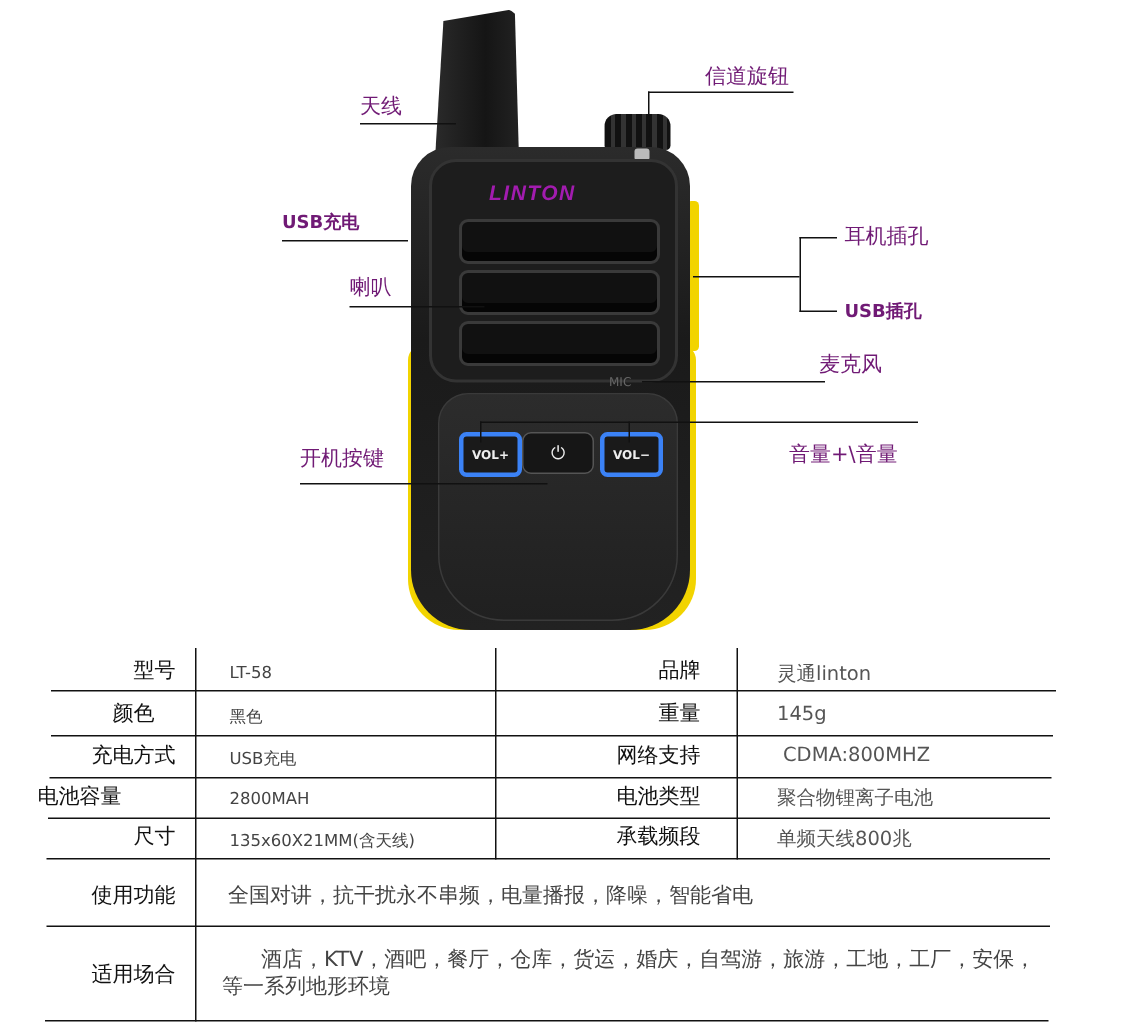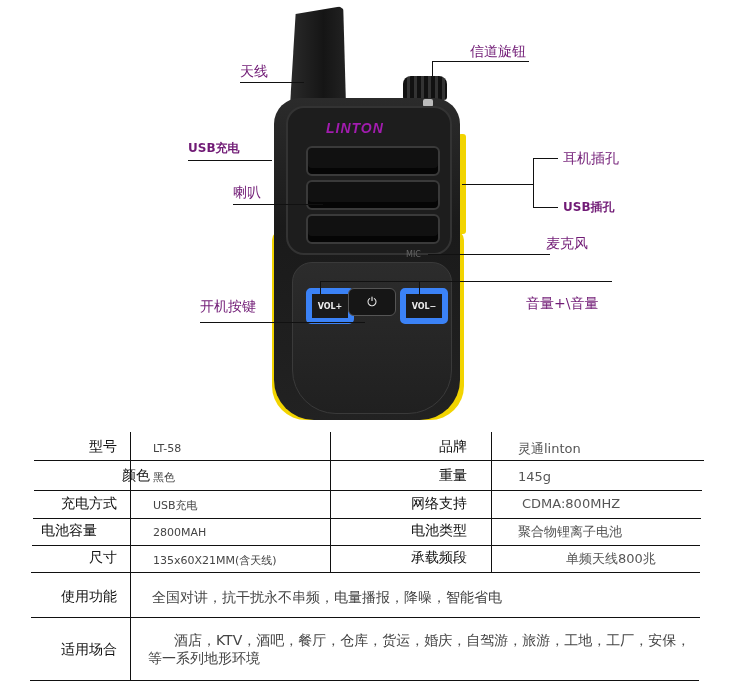--- a/index.html
+++ b/index.html
@@ -29,21 +29,21 @@
   .face { position:absolute; left:18px; top:106px; width:162px; height:145px;
           background:#1d1d1d; border-radius:18px; border:2px solid #333; }
   .logo { position:absolute; left:58px; top:120px; width:90px; font-style:italic; font-weight:bold;
           font-size:14px; color:#a21caf; letter-spacing:1px; font-family:Liberation Sans, sans-serif; }
   .grille { position:absolute; left:38px; width:130px; height:26px; background:#111;
             border:2px solid #3a3a3a; border-radius:6px; box-shadow: inset 0 -6px 0 #050505; }
   .mic { position:absolute; left:138px; top:250px; font-size:8px; color:#666; }
   .lower { position:absolute; left:24px; top:262px; width:158px; height:150px;
            background:linear-gradient(180deg,#2c2c2c,#202020); border-radius:20px 20px 44px 44px;
            border:1px solid #3a3a3a; }
-  .btn { position:absolute; top:288px; height:24px; background:#1a1a1a; border:6px solid #3b82f6;
+  .btn { position:absolute; top:288px; height:24px; background:#1a1a1a; border:3px solid #3b82f6;
          color:#eee; font-size:8px; font-weight:bold; display:flex; align-items:center; justify-content:center;
          border-radius:5px; }
   .pwr { position:absolute; left:80px; top:288px; width:46px; height:26px; background:#161616;
          border:1px solid #555; border-radius:6px; color:#eee; font-size:12px;
          display:flex; align-items:center; justify-content:center; }
 
   
   .tcell { position:absolute; font-size:14px; color:#111; white-space:nowrap; }
   .tval { position:absolute; font-size:11px; color:#444; white-space:nowrap; }
   .tval2 { position:absolute; font-size:13px; color:#555; white-space:nowrap; }
@@ -114,46 +114,46 @@
   <div class="hline" style="left:31px;top:617px;width:669px;"></div>
   <div class="hline" style="left:30px;top:680px;width:669px;"></div>
 
   <div class="vline" style="left:130px;top:432px;height:249px;"></div>
   <div class="vline" style="left:330px;top:432px;height:141px;"></div>
   <div class="vline" style="left:491px;top:432px;height:141px;"></div>
 
   <div class="tcell" style="right:633px;top:438px;">型号</div>
   <div class="tval" style="left:153px;top:442px;">LT-58</div>
 
-  <div class="tcell" style="right:600px;top:467px;margin-left:40px;">颜色</div>
+  <div class="tcell" style="right:647px;top:467px;margin-left:40px;">颜色</div>
   <div class="tval" style="left:153px;top:470px;">黑色</div>
 
   <div class="tcell" style="right:633px;top:495px;">充电方式</div>
   <div class="tval" style="left:153px;top:498px;">USB充电</div>
 
-  <div class="tcell" style="right:653px;top:522px;">电池容量</div>
+  <div class="tcell" style="right:669px;top:522px;">电池容量</div>
   <div class="tval" style="left:153px;top:526px;">2800MAH</div>
 
   <div class="tcell" style="right:633px;top:549px;">尺寸</div>
   <div class="tval" style="left:153px;top:553px;">135x60X21MM(含天线)</div>
 
   <div class="tcell" style="right:283px;top:438px;text-align:right;">品牌</div>
   <div class="tval2" style="left:518px;top:440px;">灵通linton</div>
 
   <div class="tcell" style="right:283px;top:467px;">重量</div>
   <div class="tval2" style="left:518px;top:469px;">145g</div>
 
   <div class="tcell" style="right:283px;top:495px;">网络支持</div>
   <div class="tval2" style="left:522px;top:496px;">CDMA:800MHZ</div>
 
   <div class="tcell" style="right:283px;top:522px;">电池类型</div>
   <div class="tval2" style="left:518px;top:523px;">聚合物锂离子电池</div>
 
   <div class="tcell" style="right:283px;top:549px;">承载频段</div>
-  <div class="tval2" style="left:518px;top:550px;margin-left:48px;">单频天线800兆</div>
+  <div class="tval2" style="left:518px;top:550px;">单频天线800兆</div>
 
   <div class="tcell" style="right:633px;top:588px;">使用功能</div>
   <div class="tlong" style="left:152px;top:589px;">全国对讲，抗干扰永不串频，电量播报，降噪，智能省电</div>
 
   <div class="tcell" style="right:633px;top:641px;">适用场合</div>
   <div class="tlong" style="left:148px;top:632px;margin-left:26px;">酒店，KTV，酒吧，餐厅，仓库，货运，婚庆，自驾游，旅游，工地，工厂，安保，</div>
   <div class="tlong" style="left:148px;top:650px;">等一系列地形环境</div>
 </div>
 
 </body></html>

